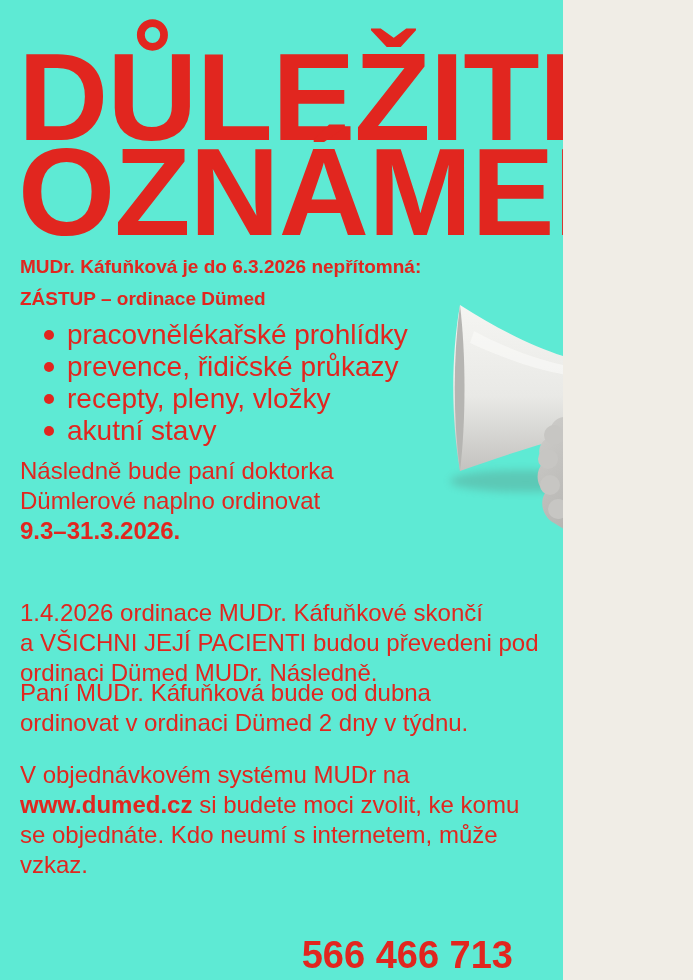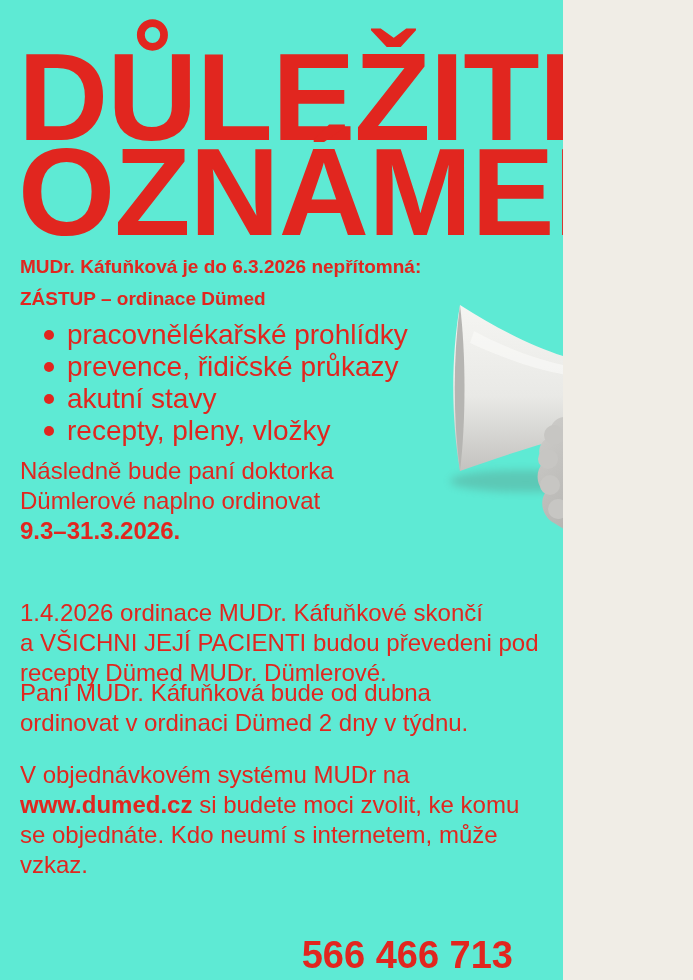--- a/index.html
+++ b/index.html
@@ -130,38 +130,38 @@
     <div class="bullet-row">
       <span class="bullet-dot"></span>
       <span>pracovnělékařské prohlídky</span>
     </div>
     <div class="bullet-row">
       <span class="bullet-dot"></span>
       <span>prevence, řidičské průkazy</span>
     </div>
     <div class="bullet-row">
       <span class="bullet-dot"></span>
-      <span>akutní stavy</span>
+      <span>recepty, pleny, vložky</span>
     </div>
     <div class="bullet-row">
       <span class="bullet-dot"></span>
-      <span>recepty, pleny, vložky</span>
+      <span>akutní stavy</span>
     </div>
   </div>
 
   <div class="para" id="para-schedule">
     <div>Následně bude paní doktorka</div>
     <div>Dümlerové naplno ordinovat</div>
     <div class="b">9.3–31.3.2026.</div>
   </div>
 
   <div class="para" id="para-transfer">
     <div>1.4.2026 ordinace MUDr. Káfuňkové skončí</div>
     <div>a VŠICHNI JEJÍ PACIENTI budou převedeni pod</div>
-    <div>recepty Dümed MUDr. Dümlerové.</div>
+    <div>ordinaci Dümed MUDr. Následně.</div>
   </div>
 
   <div class="para" id="para-april">
     <div>Paní MUDr. Káfuňková bude od dubna</div>
     <div>ordinovat v ordinaci Dümed 2 dny v týdnu.</div>
   </div>
 
   <div class="para" id="para-booking">
     <div>V objednávkovém systému MUDr na</div>
     <div>

